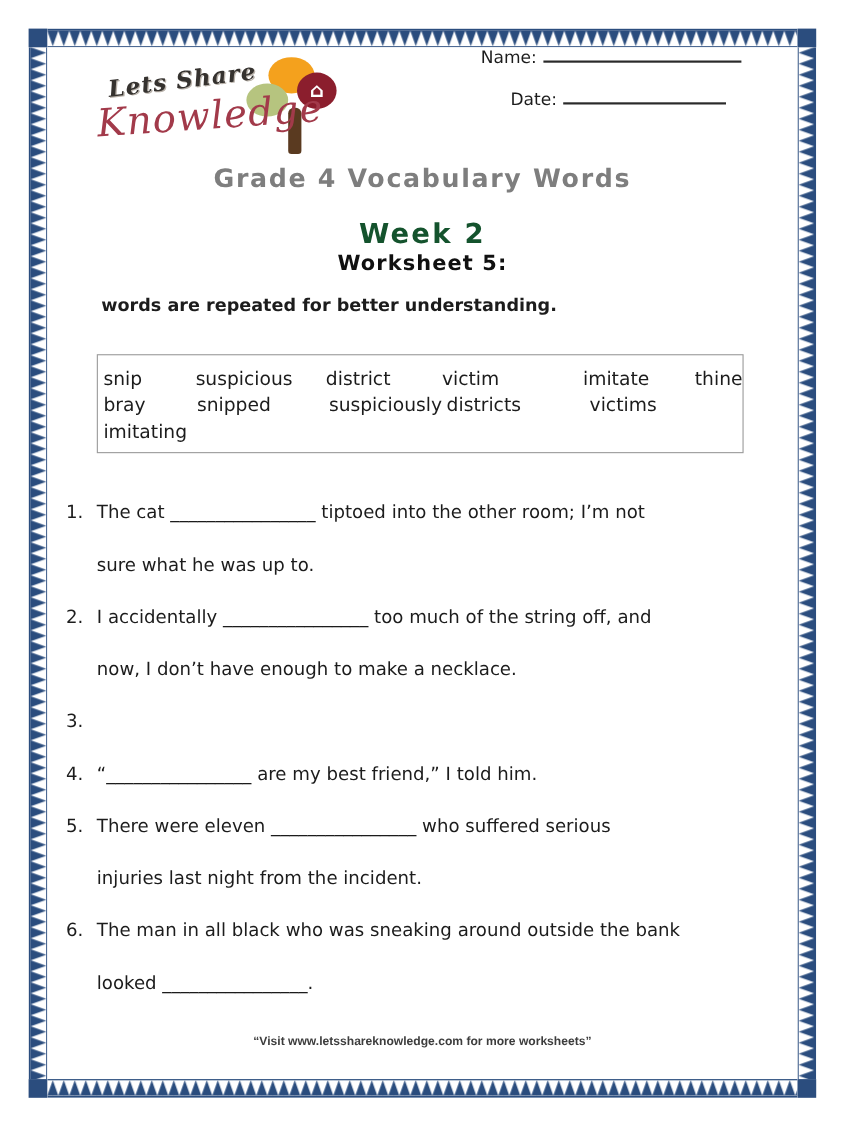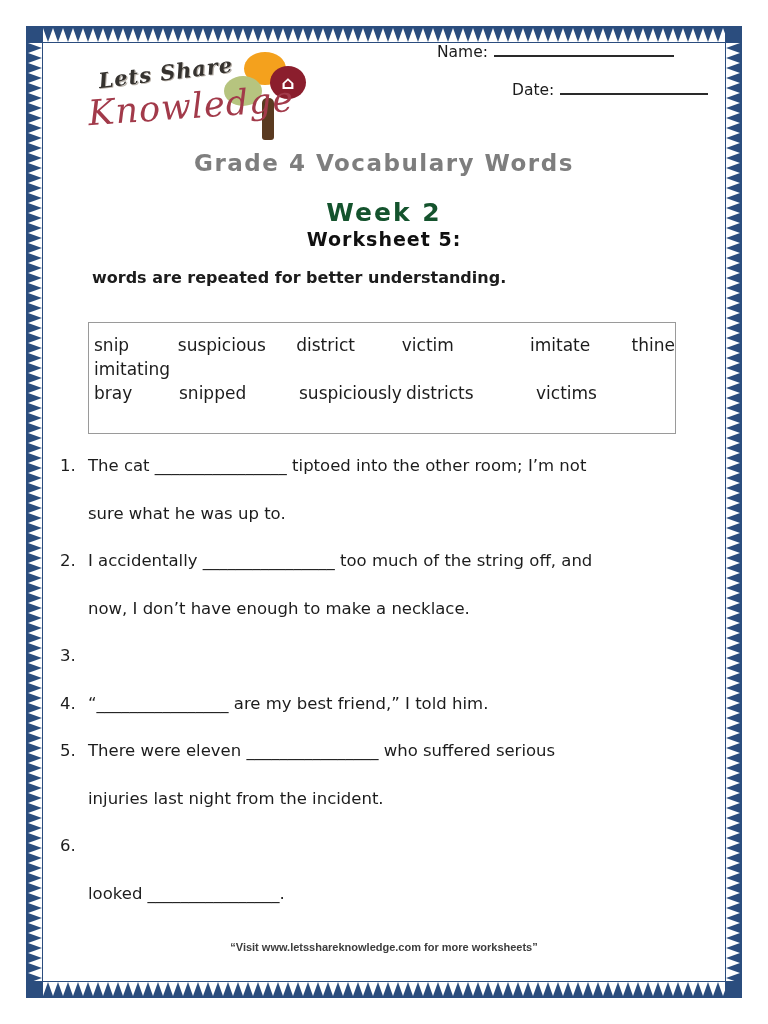--- a/index.html
+++ b/index.html
@@ -39,41 +39,41 @@
     background:#5a3a20; border-radius:5px 5px 3px 3px; }
   .bubble { position:absolute; border-radius:50%; }
   .bubble.orange { left:22px; top:0px;  width:42px; height:33px; background:#f4a11d; }
   .bubble.green  { left:2px;  top:24px; width:38px; height:30px; background:#b6c47f; }
   .bubble.red    { left:48px; top:14px; width:36px; height:33px; background:#8b1e2d;
     display:flex; align-items:center; justify-content:center; z-index:2; }
   .house { color:#ffffff; font-size:18px; line-height:1; font-weight:bold; }
 
   
   .name-row { position:absolute; left:437px; top:42px; font-size:15.5px; white-space:nowrap; }
-  .date-row { position:absolute; left:464px; top:80px; font-size:15.5px; white-space:nowrap;margin-left:48px; }
+  .date-row { position:absolute; left:464px; top:80px; font-size:15.5px; white-space:nowrap; }
   .fline { display:inline-block; border-bottom:2px solid #2a2a2a; height:13px;
     vertical-align:baseline; margin-left:6px; }
   .fline.name { width:180px; }
   .fline.date { width:148px; }
 
   
   .title { position:absolute; top:150px; left:0; width:100%; text-align:center; margin:0;
     font-size:23px; font-weight:bold; color:#7e7e7e; letter-spacing:1.5px; }
   .subtitle { position:absolute; top:198px; left:0; width:100%; text-align:center; margin:0;
     font-size:25px; font-weight:bold; color:#14532d; letter-spacing:2px; }
   .wstitle { position:absolute; top:228px; left:0; width:100%; text-align:center; margin:0;
     font-size:19px; font-weight:bold; color:#101010; letter-spacing:1px; }
 
   
   .instructions { position:absolute; left:92px; top:264px; width:600px;
     font-size:16px; font-weight:bold; line-height:27px; }
   .instructions div { white-space:nowrap; }
 
   
-  .wordbank { position:absolute; left:88px; top:322px; width:588px; height:112px;
+  .wordbank { position:absolute; left:88px; top:322px; width:588px; height:90px;
     border:1px solid #9a9a9a; box-sizing:border-box; padding:10px 0 0 5px; font-size:17px; }
   .wb-row { display:flex; line-height:24px; }
   .wb-row .c0 { width:85px; }  .wb-row .c1 { width:120px; }
   .wb-row .c2 { width:107px; } .wb-row .c3 { width:130px; }
   .wb-row .c4 { width:103px; } .wb-row .c5 { flex:1; }
 
   
   .questions { position:absolute; left:60px; top:456px; width:656px; font-size:16.5px; }
   .qline { height:47.5px; display:flex; white-space:nowrap; }
   .qnum { width:28px; flex:none; }
@@ -169,29 +169,29 @@
   <div class="wordbank">
     <div class="wb-row">
       <span class="c0">snip</span>
       <span class="c1">suspicious</span>
       <span class="c2">district</span>
       <span class="c3">victim</span>
       <span class="c4">imitate</span>
       <span class="c5">thine</span>
     </div>
     <div class="wb-row">
-      <span class="c0">imitating</span>
-    </div>
-    <div class="wb-row">
       <span class="c0">bray</span>
       <span class="c1">snipped</span>
       <span class="c2">suspiciously</span>
       <span class="c3">districts</span>
       <span class="c4">victims</span>
     </div>
+    <div class="wb-row">
+      <span class="c0">imitating</span>
+    </div>
   </div>
 
   <div class="questions">
 
     <div class="q">
       <div class="qline">
         <span class="qnum">1.</span>
         <span>The cat ________________ tiptoed into the other room; I’m not</span>
       </div>
       <div class="qline qindent">
@@ -228,20 +228,21 @@
         <span>There were eleven ________________ who suffered serious</span>
       </div>
       <div class="qline qindent">
         <span>injuries last night from the incident.</span>
       </div>
     </div>
 
     <div class="q">
       <div class="qline">
         <span class="qnum">6.</span>
+        <span>The man in all black who was sneaking around outside the bank</span>
       </div>
       <div class="qline qindent">
         <span>looked ________________.</span>
       </div>
     </div>
 
   </div>
 
   <div class="footer">“Visit www.letsshareknowledge.com for more worksheets”</div>
 

